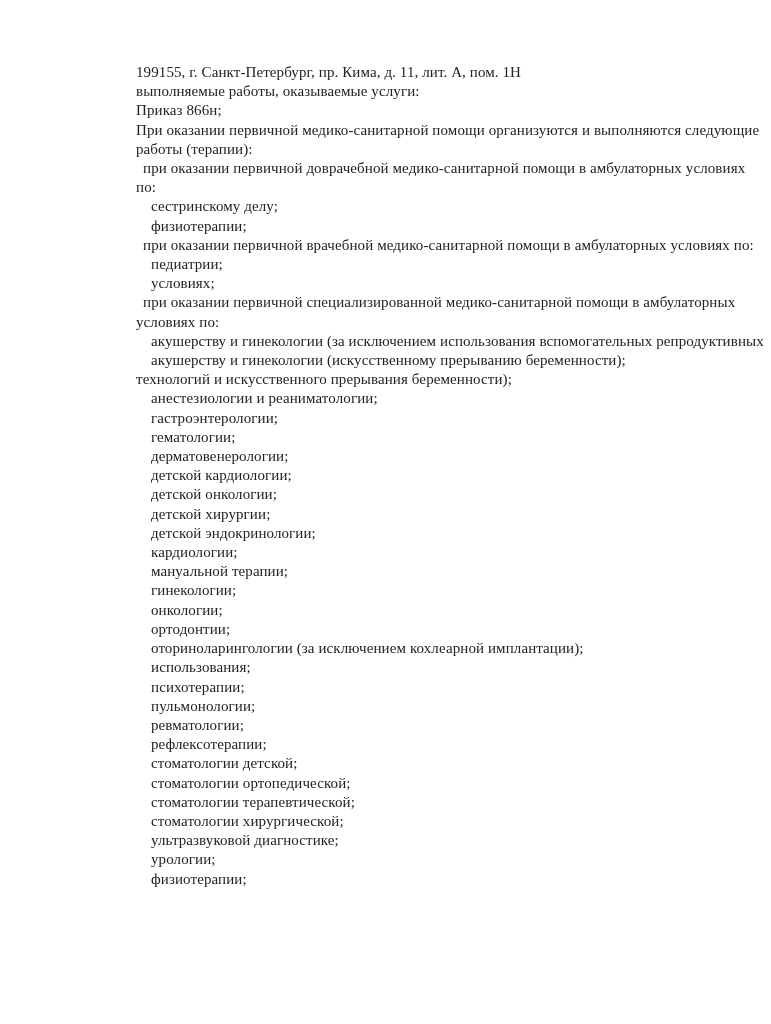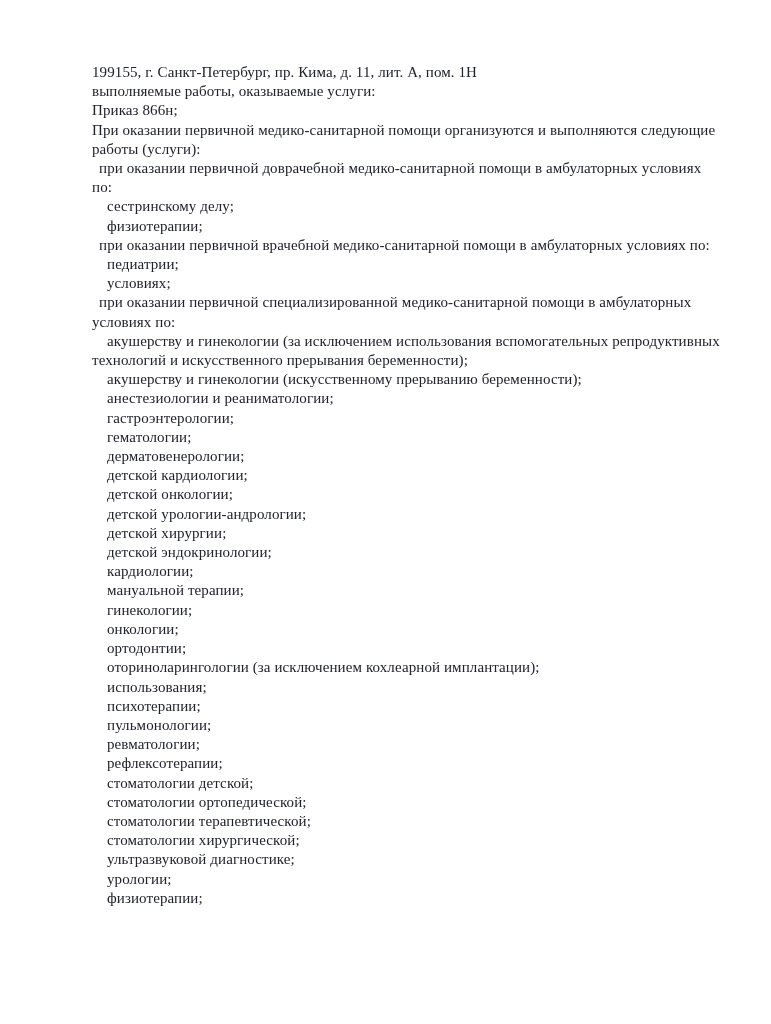--- a/index.html
+++ b/index.html
@@ -24,54 +24,54 @@
     left: 92px;
     top: 63px;
     width: 652px;
     color: #20222c;
     font-size: 15px;
     line-height: 19.2px;
     letter-spacing: 0.1px;
   }
   .line {
     white-space: nowrap;
+    margin-left: 44px;
   }
   .indent-0 { padding-left: 0; }
   .indent-1 { padding-left: 7px; }
   .indent-2 { padding-left: 15px; }
 </style>
 </head>
 <body>
 
 <div class="page">
   <div class="doc-body" style="color: rgb(32, 34, 44);">
       <div class="line indent-0">199155, г. Санкт-Петербург, пр. Кима, д. 11, лит. А, пом. 1Н</div>
       <div class="line indent-0">выполняемые работы, оказываемые услуги:</div>
       <div class="line indent-0">Приказ 866н;</div>
       <div class="line indent-0">При оказании первичной медико-санитарной помощи организуются и выполняются следующие</div>
-      <div class="line indent-0">работы (услуги):</div>
+      <div class="line indent-0">работы (терапии):</div>
       <div class="line indent-1">при оказании первичной доврачебной медико-санитарной помощи в амбулаторных условиях</div>
       <div class="line indent-0">по:</div>
       <div class="line indent-2">сестринскому делу;</div>
       <div class="line indent-2">физиотерапии;</div>
       <div class="line indent-1">при оказании первичной врачебной медико-санитарной помощи в амбулаторных условиях по:</div>
       <div class="line indent-2">педиатрии;</div>
       <div class="line indent-2">условиях;</div>
       <div class="line indent-1">при оказании первичной специализированной медико-санитарной помощи в амбулаторных</div>
       <div class="line indent-0">условиях по:</div>
       <div class="line indent-2">акушерству и гинекологии (за исключением использования вспомогательных репродуктивных</div>
+      <div class="line indent-2">акушерству и гинекологии (искусственному прерыванию беременности);</div>
       <div class="line indent-0">технологий и искусственного прерывания беременности);</div>
-      <div class="line indent-2">акушерству и гинекологии (искусственному прерыванию беременности);</div>
       <div class="line indent-2">анестезиологии и реаниматологии;</div>
       <div class="line indent-2">гастроэнтерологии;</div>
       <div class="line indent-2">гематологии;</div>
       <div class="line indent-2">дерматовенерологии;</div>
       <div class="line indent-2">детской кардиологии;</div>
       <div class="line indent-2">детской онкологии;</div>
-      <div class="line indent-2">детской урологии-андрологии;</div>
       <div class="line indent-2">детской хирургии;</div>
       <div class="line indent-2">детской эндокринологии;</div>
       <div class="line indent-2">кардиологии;</div>
       <div class="line indent-2">мануальной терапии;</div>
       <div class="line indent-2">гинекологии;</div>
       <div class="line indent-2">онкологии;</div>
       <div class="line indent-2">ортодонтии;</div>
       <div class="line indent-2">оториноларингологии (за исключением кохлеарной имплантации);</div>
       <div class="line indent-2">использования;</div>
       <div class="line indent-2">психотерапии;</div>

